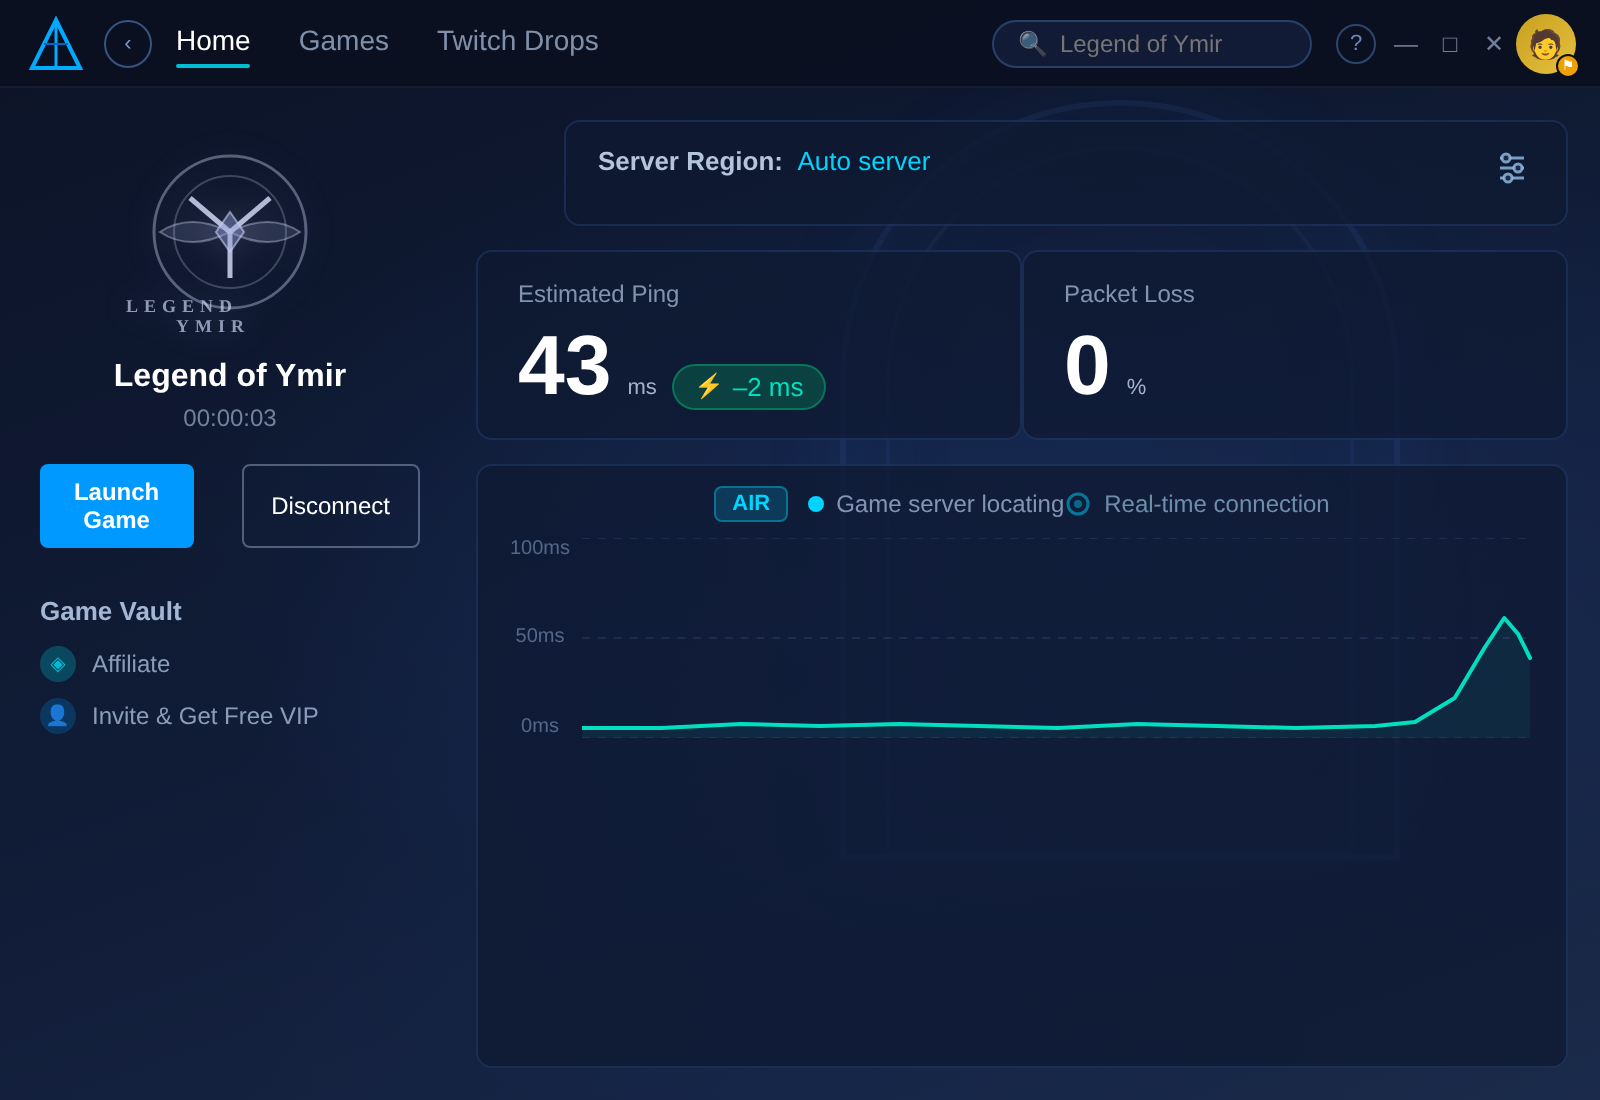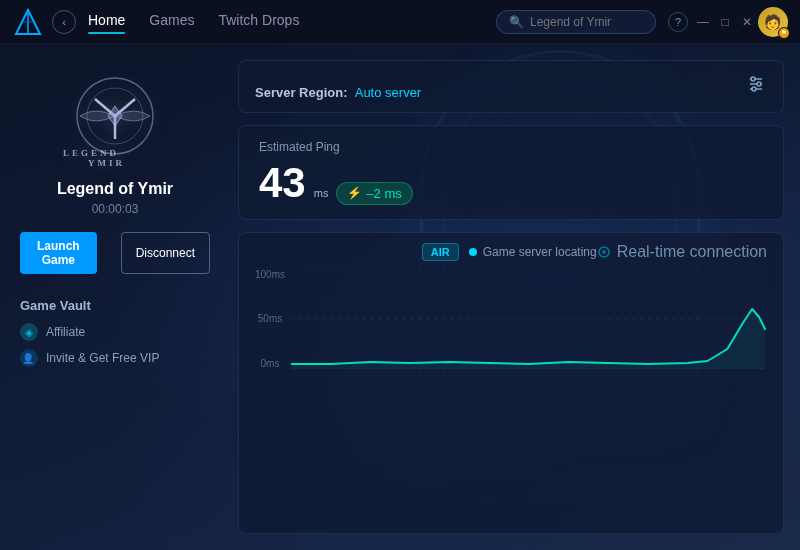--- a/index.html
+++ b/index.html
@@ -284,22 +284,23 @@
       gap: 12px;
     }
 
     
     .server-card {
       background: rgba(15,25,50,0.75);
       border: 1px solid rgba(60,100,180,0.25);
       border-radius: 8px;
       padding: 12px 16px;
       display: flex;
-      align-items: flex-end;
+      align-items: flex-start;
       justify-content: space-between;
+      margin-left: 44px;
     }
     .server-info { display: flex; flex-direction: column; gap: 4px; }
     .server-line {
       font-size: 13px;
       color: rgba(200,215,240,0.9);
     }
     .server-line span.label { color: rgba(200,215,240,0.9); font-weight: 600; }
     .server-line span.value { color: #00d4ff; }
     .settings-icon {
       color: rgba(150,190,230,0.7);
@@ -356,21 +357,21 @@
     .graph-card {
       background: rgba(15,25,50,0.75);
       border: 1px solid rgba(60,100,180,0.25);
       border-radius: 8px;
       padding: 10px 16px;
       flex: 1;
     }
     .graph-header {
       display: flex;
       align-items: center;
-      justify-content: flex-end;
+      justify-content: center;
       margin-bottom: 8px;
     }
     .graph-header-left {
       display: flex;
       align-items: center;
       gap: 10px;
     }
     .air-badge {
       background: rgba(0,180,220,0.2);
       border: 1px solid rgba(0,200,240,0.4);
@@ -390,21 +391,21 @@
     .dot-green {
       width: 8px;
       height: 8px;
       border-radius: 50%;
       background: #00d4ff;
     }
     .realtime-text {
       display: flex;
       align-items: center;
       gap: 6px;
-      font-size: 16px;
+      font-size: 12px;
       color: rgba(150,190,220,0.7);
     }
     .graph-area {
       position: relative;
       height: 100px;
       text-align: center;
     }
     .graph-labels {
       position: absolute;
       left: 0;
@@ -536,20 +537,27 @@
         <div class="stat-label">Estimated Ping</div>
         <div class="stat-value-row">
           <span class="stat-big">43</span>
           <span class="stat-unit">ms</span>
           <div class="stat-badge">
             <span class="lightning-icon">⚡</span>
             <span>–2 ms</span>
           </div>
         </div>
       </div>
+      <div class="stat-card">
+        <div class="stat-label">Packet Loss</div>
+        <div class="stat-value-row">
+          <span class="stat-big">0</span>
+          <span class="stat-unit">%</span>
+        </div>
+      </div>
     </div>
 
     <div class="graph-card">
       <div class="graph-header">
         <div class="graph-header-left">
           <div class="air-badge">AIR</div>
           <div class="locating-text">
             <div class="dot-green"></div>
             <span>Game server locating</span>
           </div>

